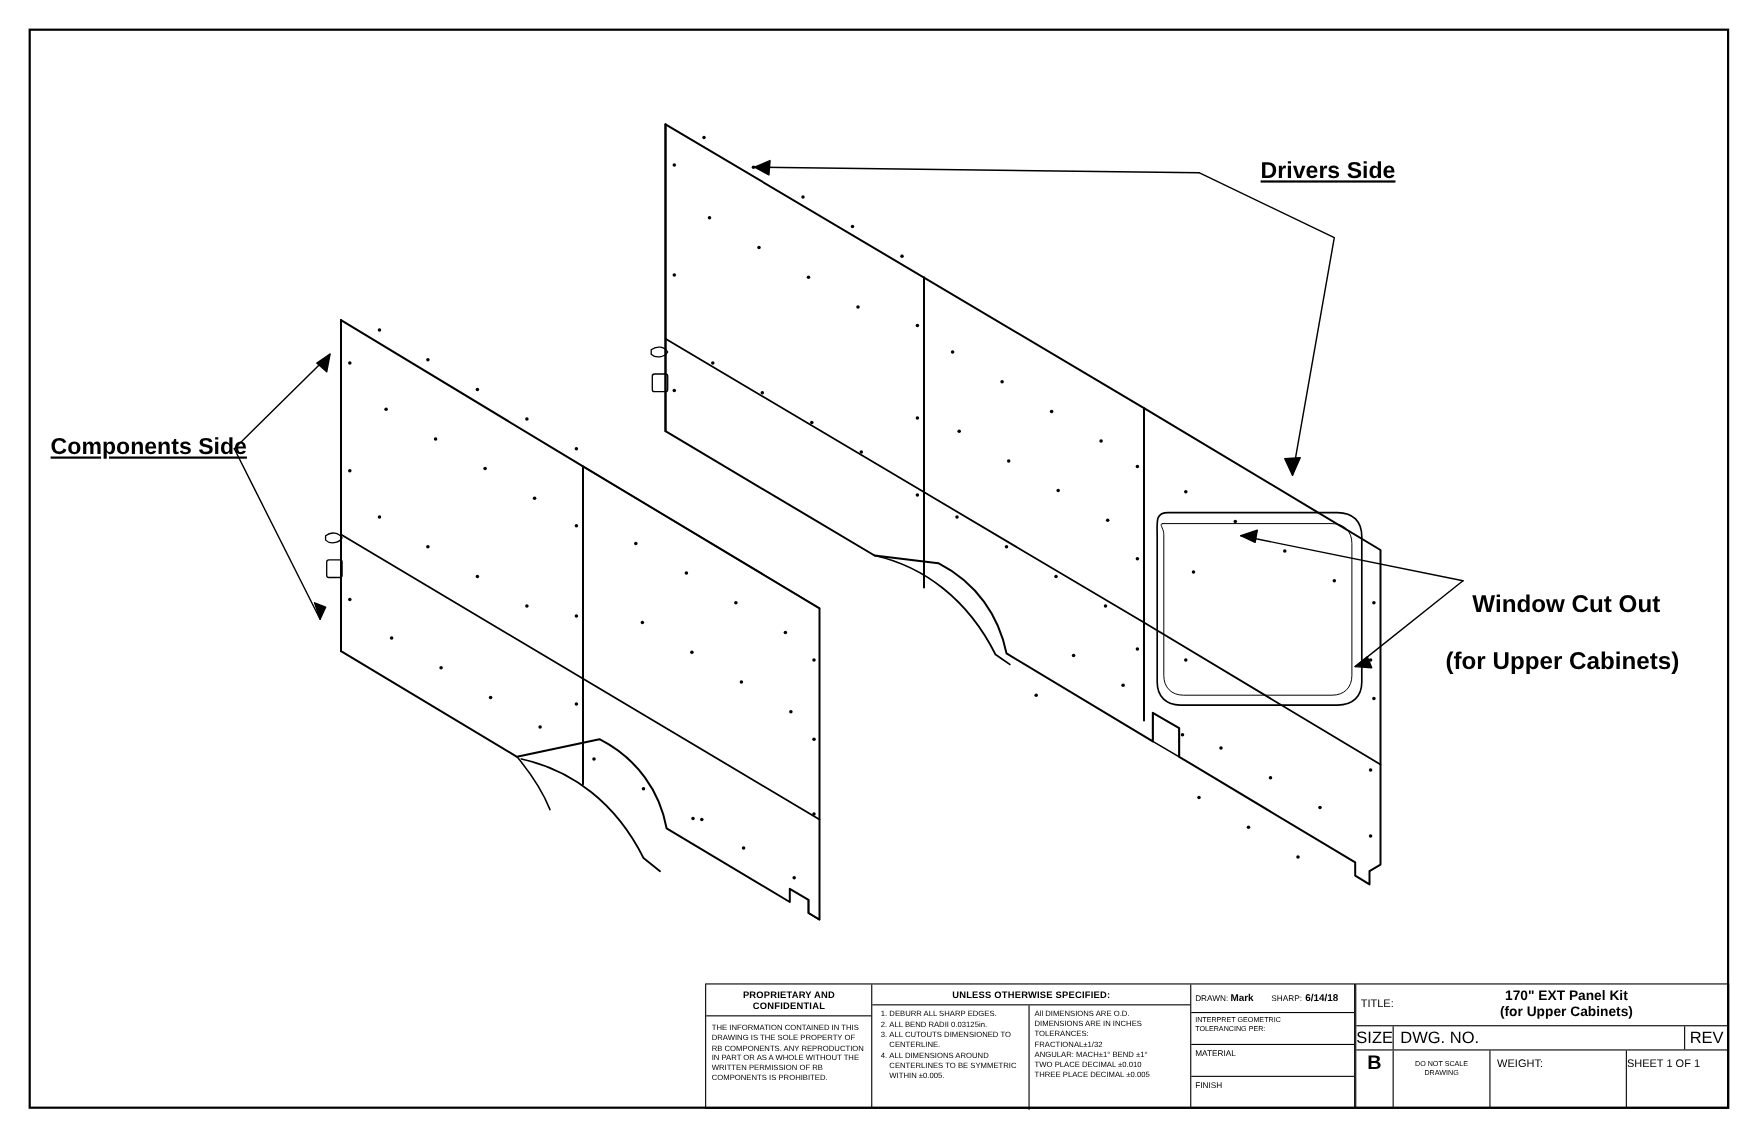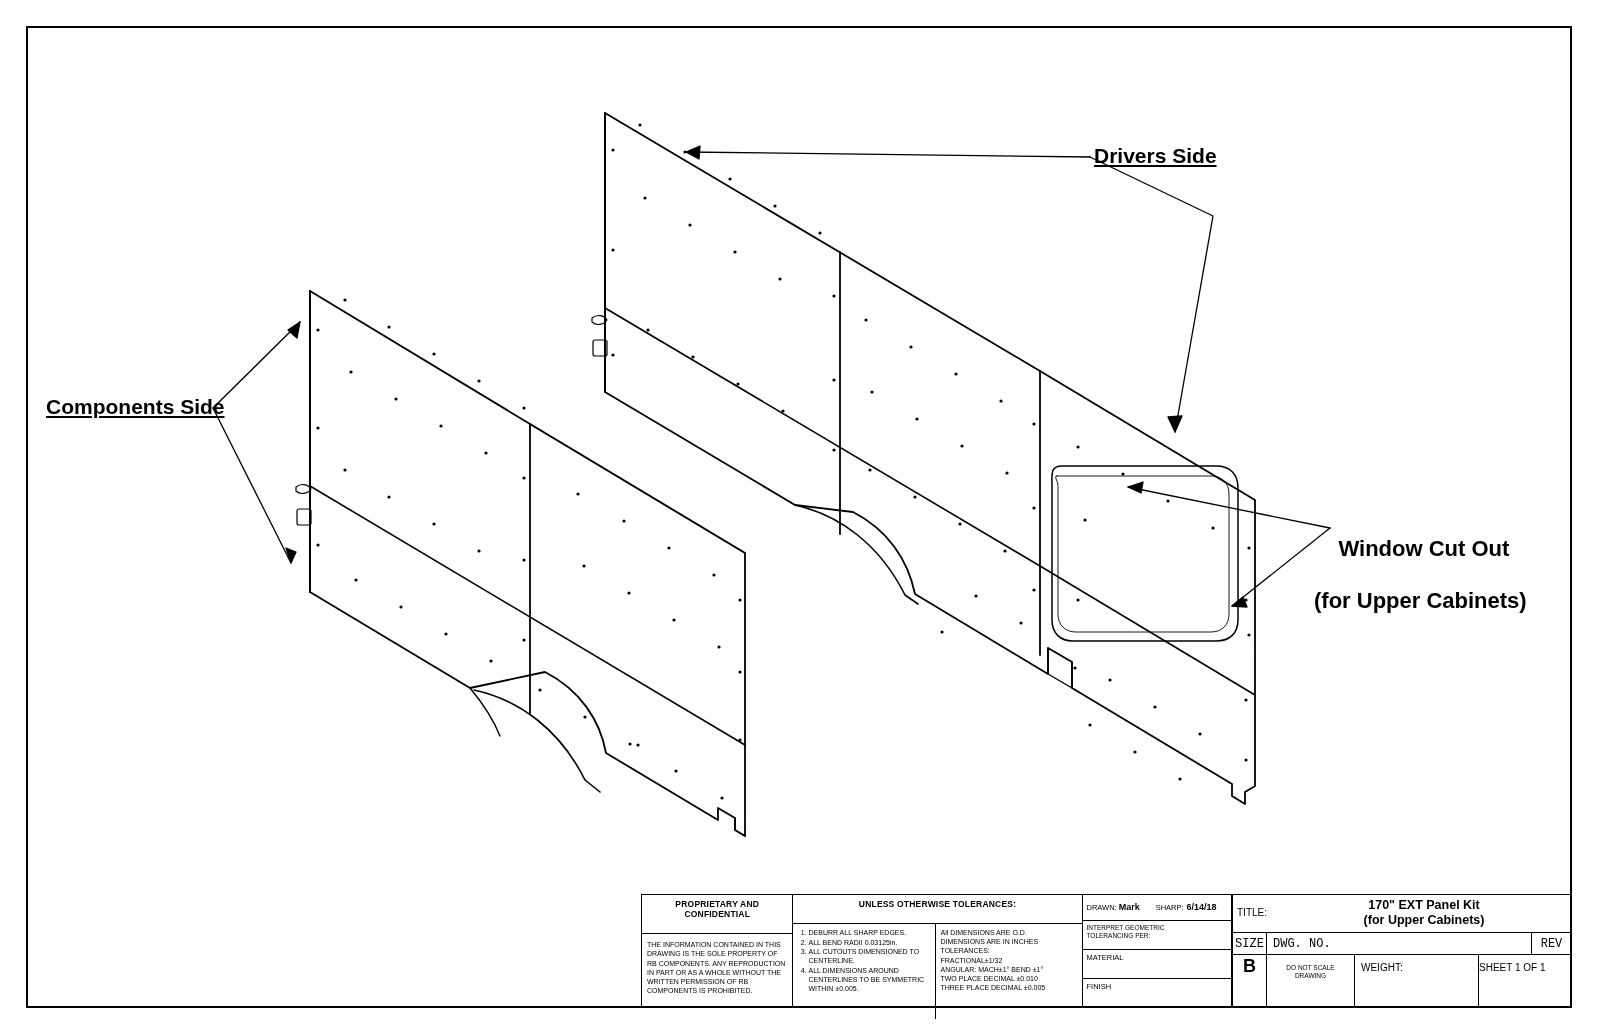--- a/index.html
+++ b/index.html
@@ -38,21 +38,21 @@
   }
   
   .callout {
     position: absolute;
     font-weight: bold;
     color: #000;
     line-height: 1.18;
     white-space: pre;
   }
   #label-drivers-side {
-    left: 1094px;
+    left: 1146px;
     top: 144px;
     font-size: 21px;
     text-decoration: underline;
   }
   #label-passenger-side {
     left: 46px;
     top: 395px;
     font-size: 21px;
     text-decoration: underline;
   }
@@ -82,21 +82,21 @@
   }
   .notes-col:last-child { border-right: none; }
   .col-prop { width: 152px; }
   .col-unless { width: 290px; }
   .col-drawn { width: 149px; }
 
   .col-head {
     text-align: center;
     font-weight: bold;
     font-size: 8.5px;
-    padding: 4px 2px 14px 2px;
+    padding: 4px 2px 4px 2px;
     border-bottom: 1.2px solid #000;
     letter-spacing: 0.2px;
   }
   .prop-body {
     font-size: 7px;
     line-height: 1.33;
     padding: 6px 5px;
   }
   .unless-inner {
     display: flex;
@@ -186,23 +186,22 @@
     font-size: 12.5px;
     line-height: 1.22;
     padding-top: 3px;
     box-sizing: border-box;
   }
   #dwg-row {
     height: 22px;
     border-bottom: 1.4px solid #000;
     display: flex;
     align-items: center;
-    font-size: 12px;
-    box-sizing: border-box;
-    font-family: Liberation Mono, monospace;
+    font-size: 15px;
+    box-sizing: border-box;
   }
   .dwg-cell { box-sizing: border-box; }
   #size-label { width: 34px; text-align: center; border-right: 1.2px solid #000; height: 100%; line-height: 22px; }
   #dwgno-label { flex: 1; padding-left: 6px; height: 100%; line-height: 22px; }
   #rev-label { width: 40px; text-align: center; border-left: 1.2px solid #000; height: 100%; line-height: 22px; }
   #bottom-row {
     flex: 1;
     display: flex;
     box-sizing: border-box;
   }
@@ -421,21 +420,21 @@
   </div>
 
   <div id="notes-block">
 
     <div class="notes-col col-prop">
       <div class="col-head">PROPRIETARY AND CONFIDENTIAL</div>
       <div class="prop-body">THE INFORMATION CONTAINED IN THIS DRAWING IS THE SOLE PROPERTY OF RB COMPONENTS.  ANY REPRODUCTION IN PART OR AS A WHOLE WITHOUT THE WRITTEN PERMISSION OF RB COMPONENTS IS PROHIBITED.</div>
     </div>
 
     <div class="notes-col col-unless">
-      <div class="col-head">UNLESS OTHERWISE TOLERANCES:</div>
+      <div class="col-head">UNLESS OTHERWISE SPECIFIED:</div>
       <div class="unless-inner">
         <div class="unless-left">
           <ol>
             <li>DEBURR ALL SHARP EDGES.</li>
             <li>ALL BEND RADII 0.03125in.</li>
             <li>ALL CUTOUTS DIMENSIONED TO CENTERLINE.</li>
             <li>ALL DIMENSIONS AROUND CENTERLINES TO BE SYMMETRIC WITHIN ±0.005.</li>
           </ol>
         </div>
         <div class="unless-right">

